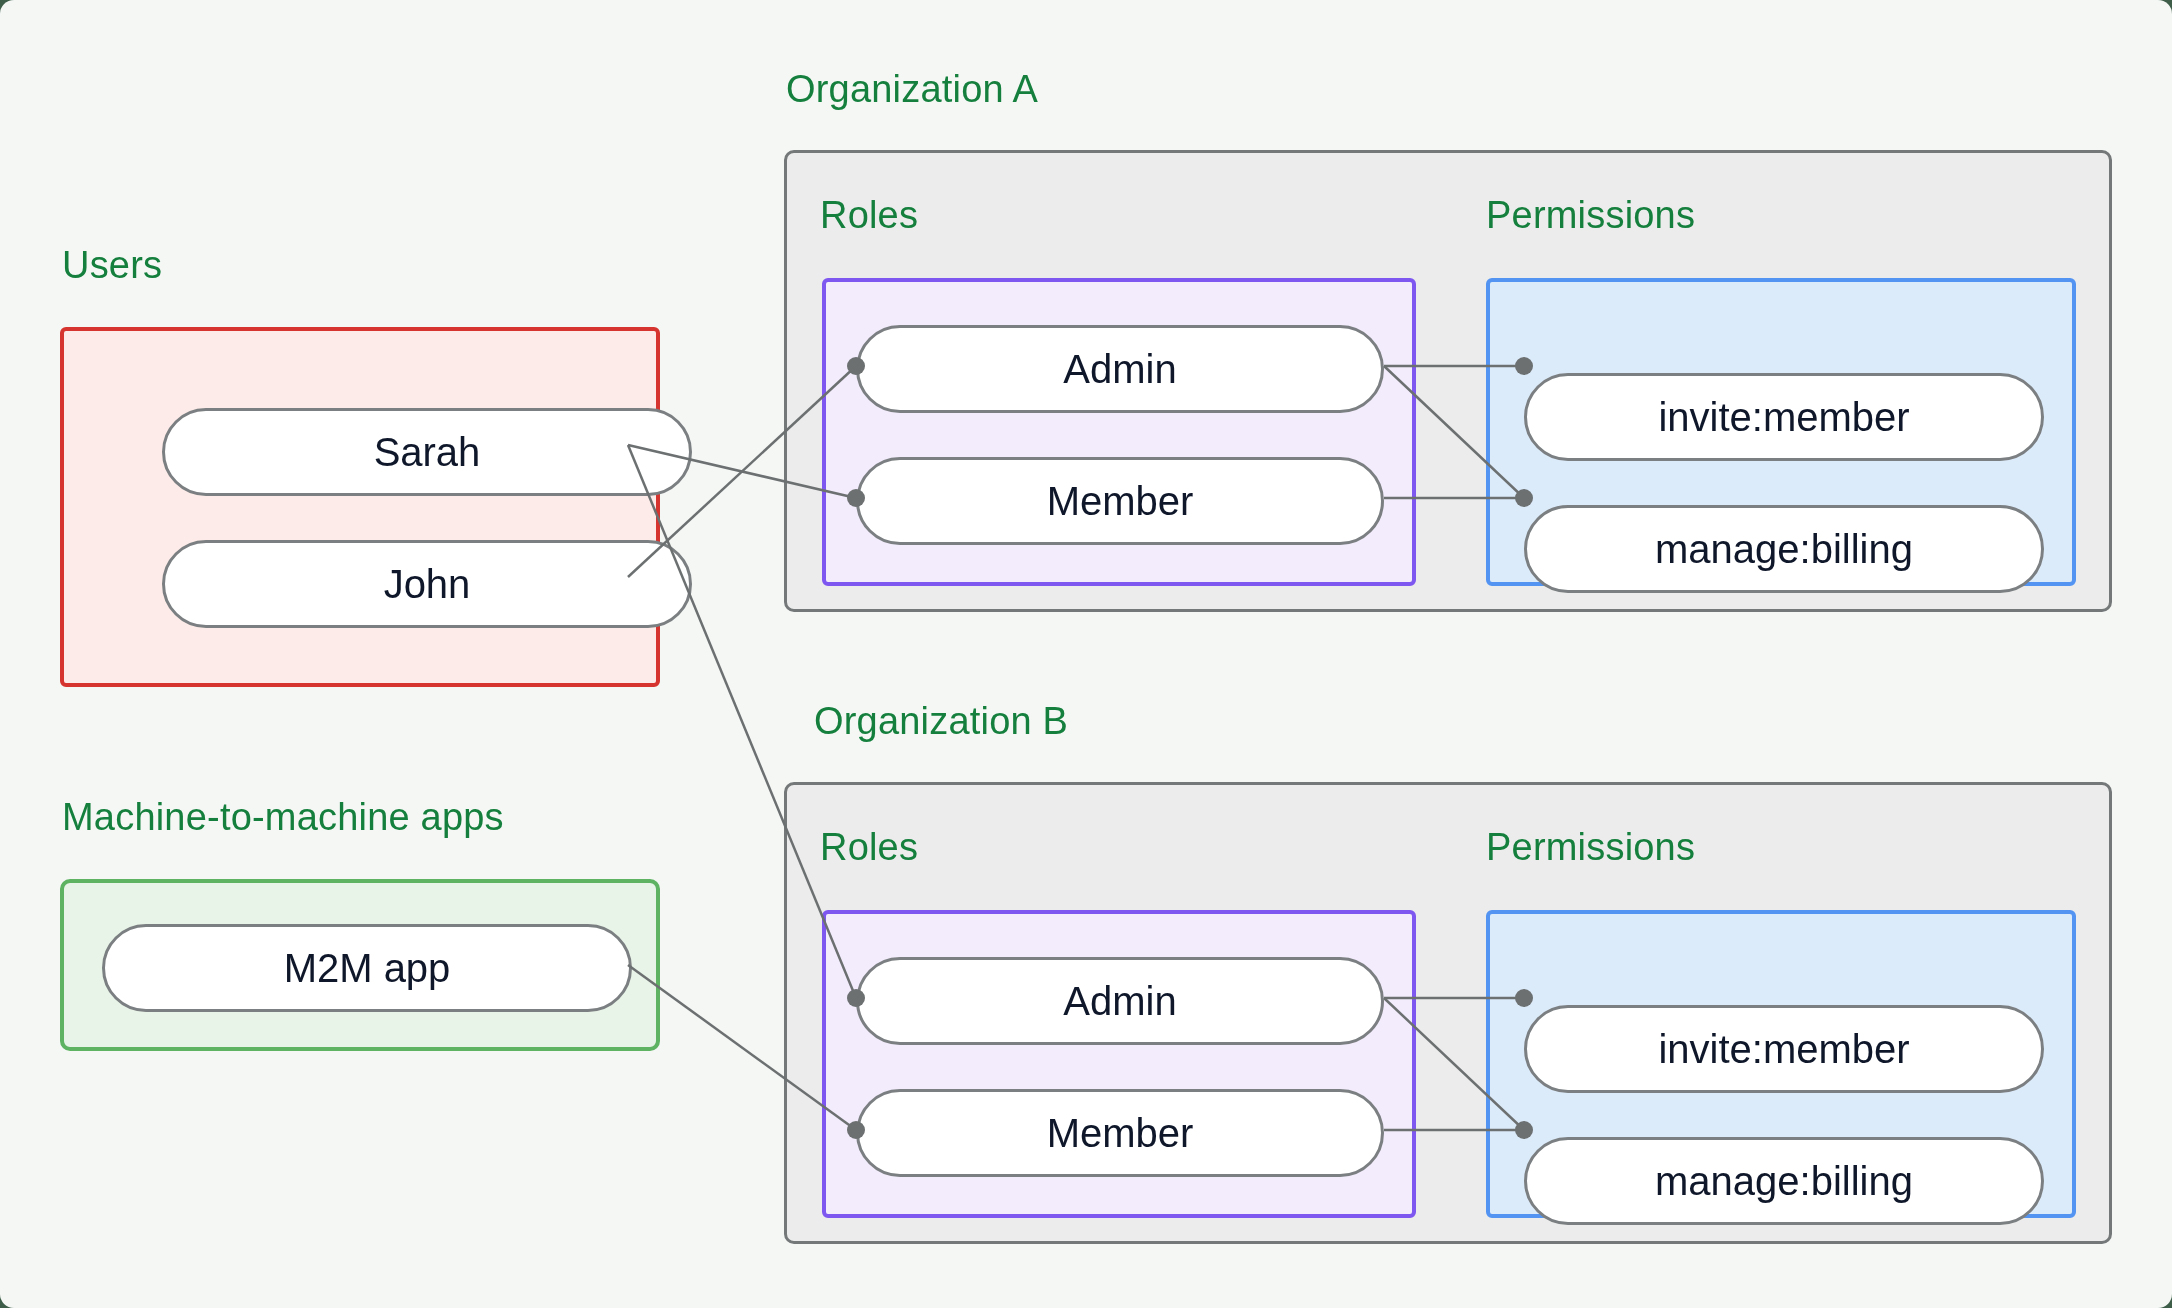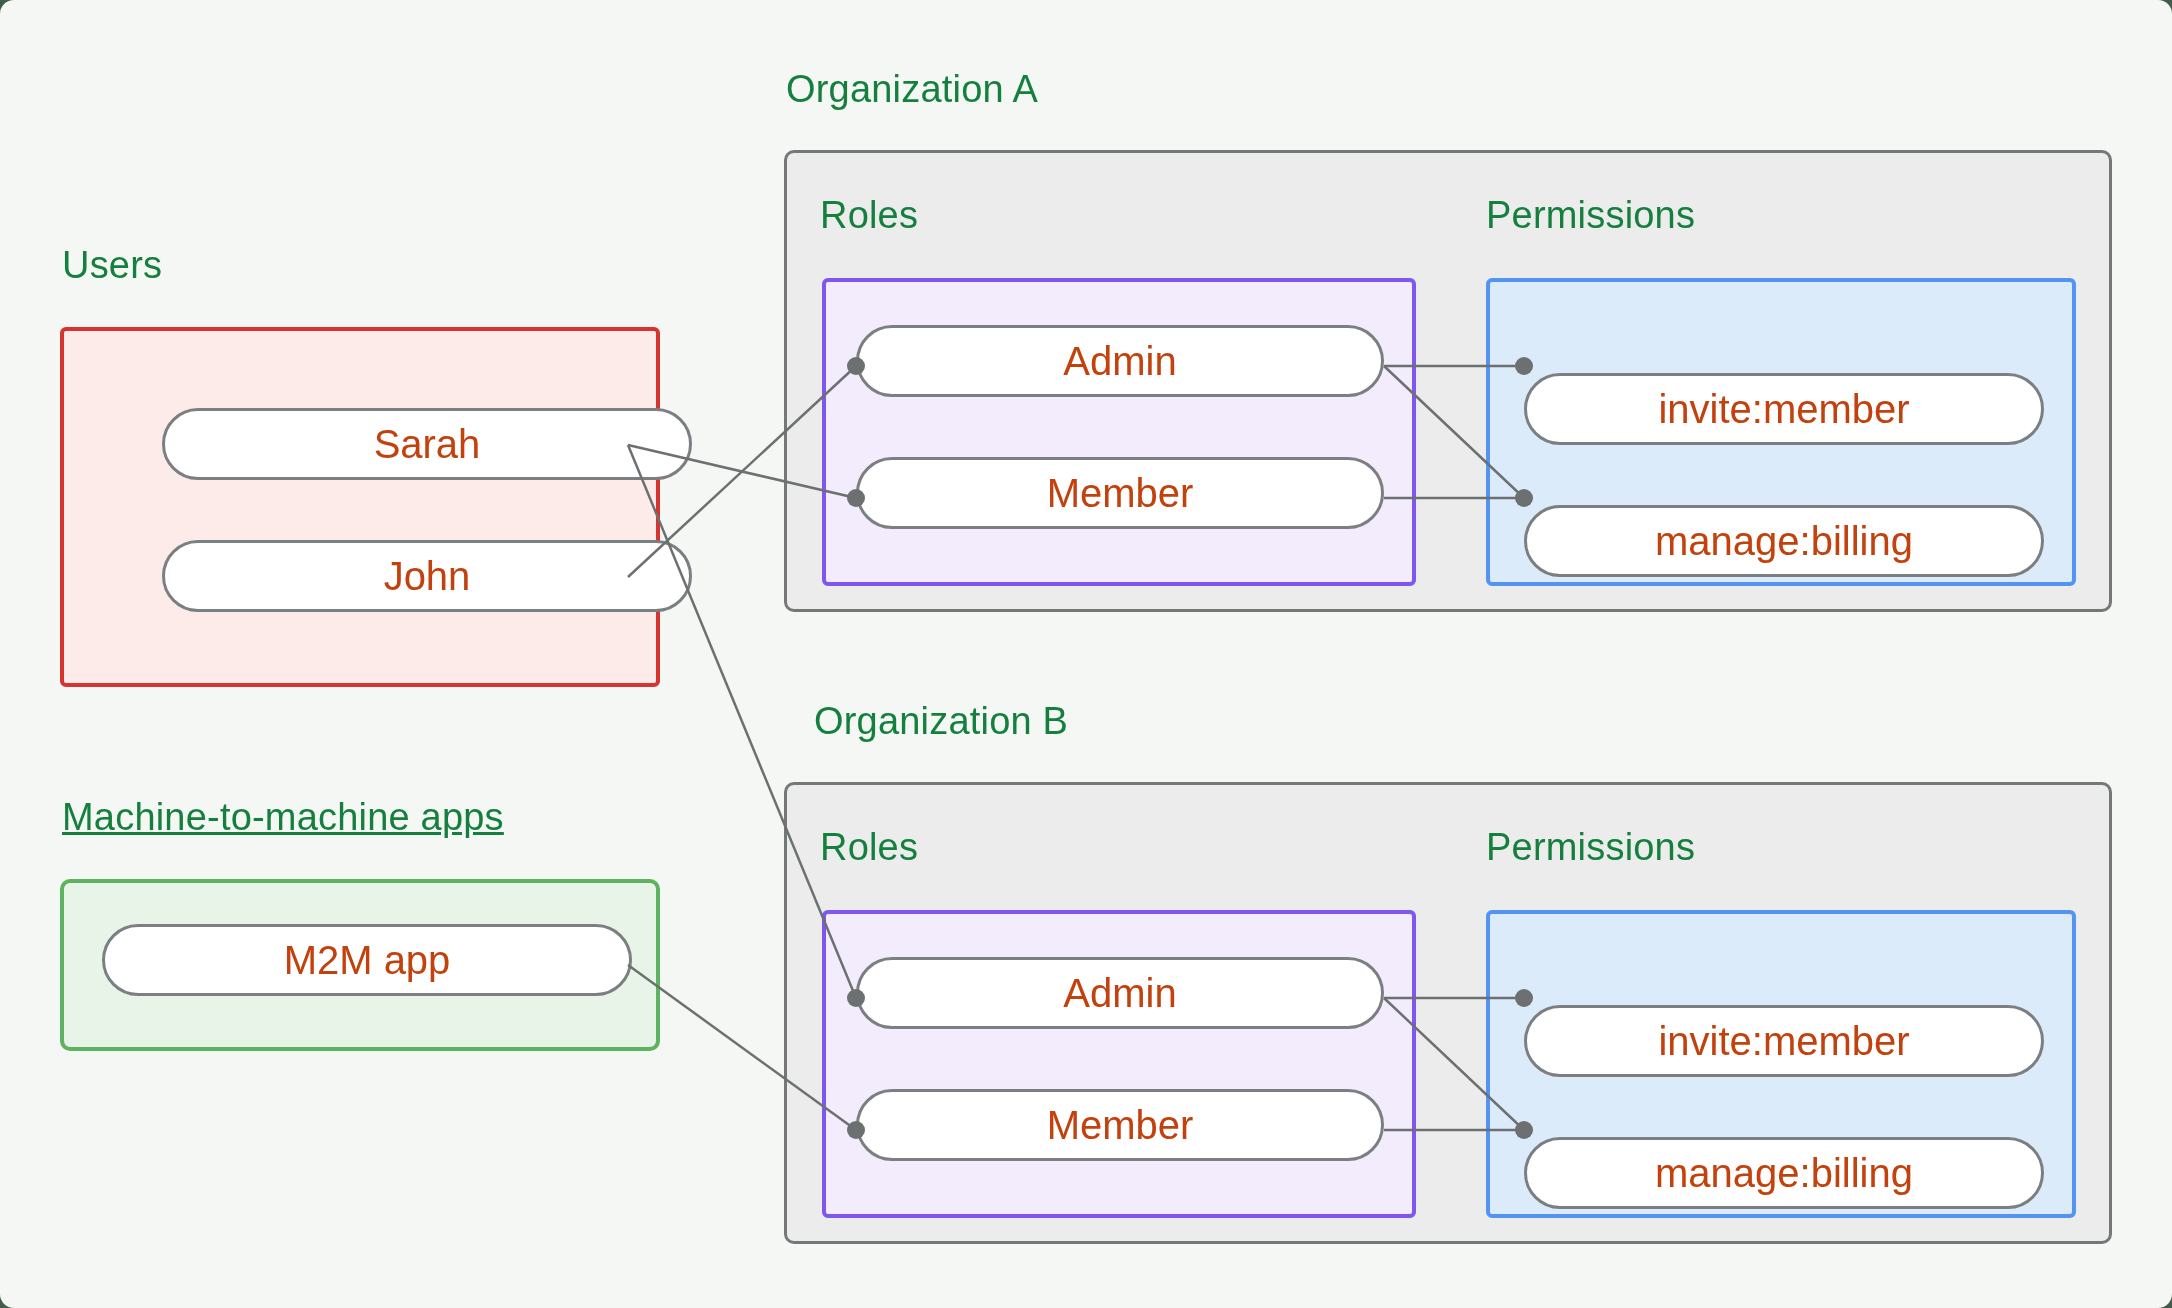--- a/index.html
+++ b/index.html
@@ -27,24 +27,24 @@
   .org-b{left:784px;top:782px;}
   .roles-box{position:absolute;width:594px;height:308px;box-sizing:border-box;
     background:#f2ecfc;border:4px solid #7e57f0;border-radius:6px;}
   .perms-box{position:absolute;width:590px;height:308px;box-sizing:border-box;
     background:#dcebfa;border:4px solid #5394f2;border-radius:6px;}
   .roles-a{left:822px;top:278px;}
   .perms-a{left:1486px;top:278px;}
   .roles-b{left:822px;top:910px;}
   .perms-b{left:1486px;top:910px;}
   .pill{
-    position:absolute;box-sizing:border-box;height:72px;border-radius:999px;
+    position:absolute;box-sizing:border-box;height:88px;border-radius:999px;
     background:#ffffff;border:3px solid #7b7f81;
     display:flex;align-items:center;justify-content:center;
-    font-size:40px;color:#c2410c;white-space:nowrap;
+    font-size:40px;color:#0f172a;white-space:nowrap;
   }
   .pill-user{left:98px;width:530px;}
   .pill-role{left:856px;width:528px;}
   .pill-perm{left:1524px;width:520px;margin-top:48px;}
   #edges{position:absolute;left:0;top:0;pointer-events:none;}
 </style>
 </head>
 <body>
 
 <div class="canvas">
@@ -53,21 +53,21 @@
 
   <div class="group-box users-box">
     <div class="pill pill-user" style="top:77px;">
       <span>Sarah</span>
     </div>
     <div class="pill pill-user" style="top:209px;">
       <span>John</span>
     </div>
   </div>
 
-  <div class="heading" style="left:62px;top:798px;text-decoration:underline;">Machine-to-machine apps</div>
+  <div class="heading" style="left:62px;top:798px;">Machine-to-machine apps</div>
 
   <div class="group-box m2m-box">
     <div class="pill pill-user" style="left:38px;top:41px;">
       <span>M2M app</span>
     </div>
   </div>
 
   <div class="heading" style="left:786px;top:70px;">Organization A</div>
 
   <div class="org-box org-a"></div>

